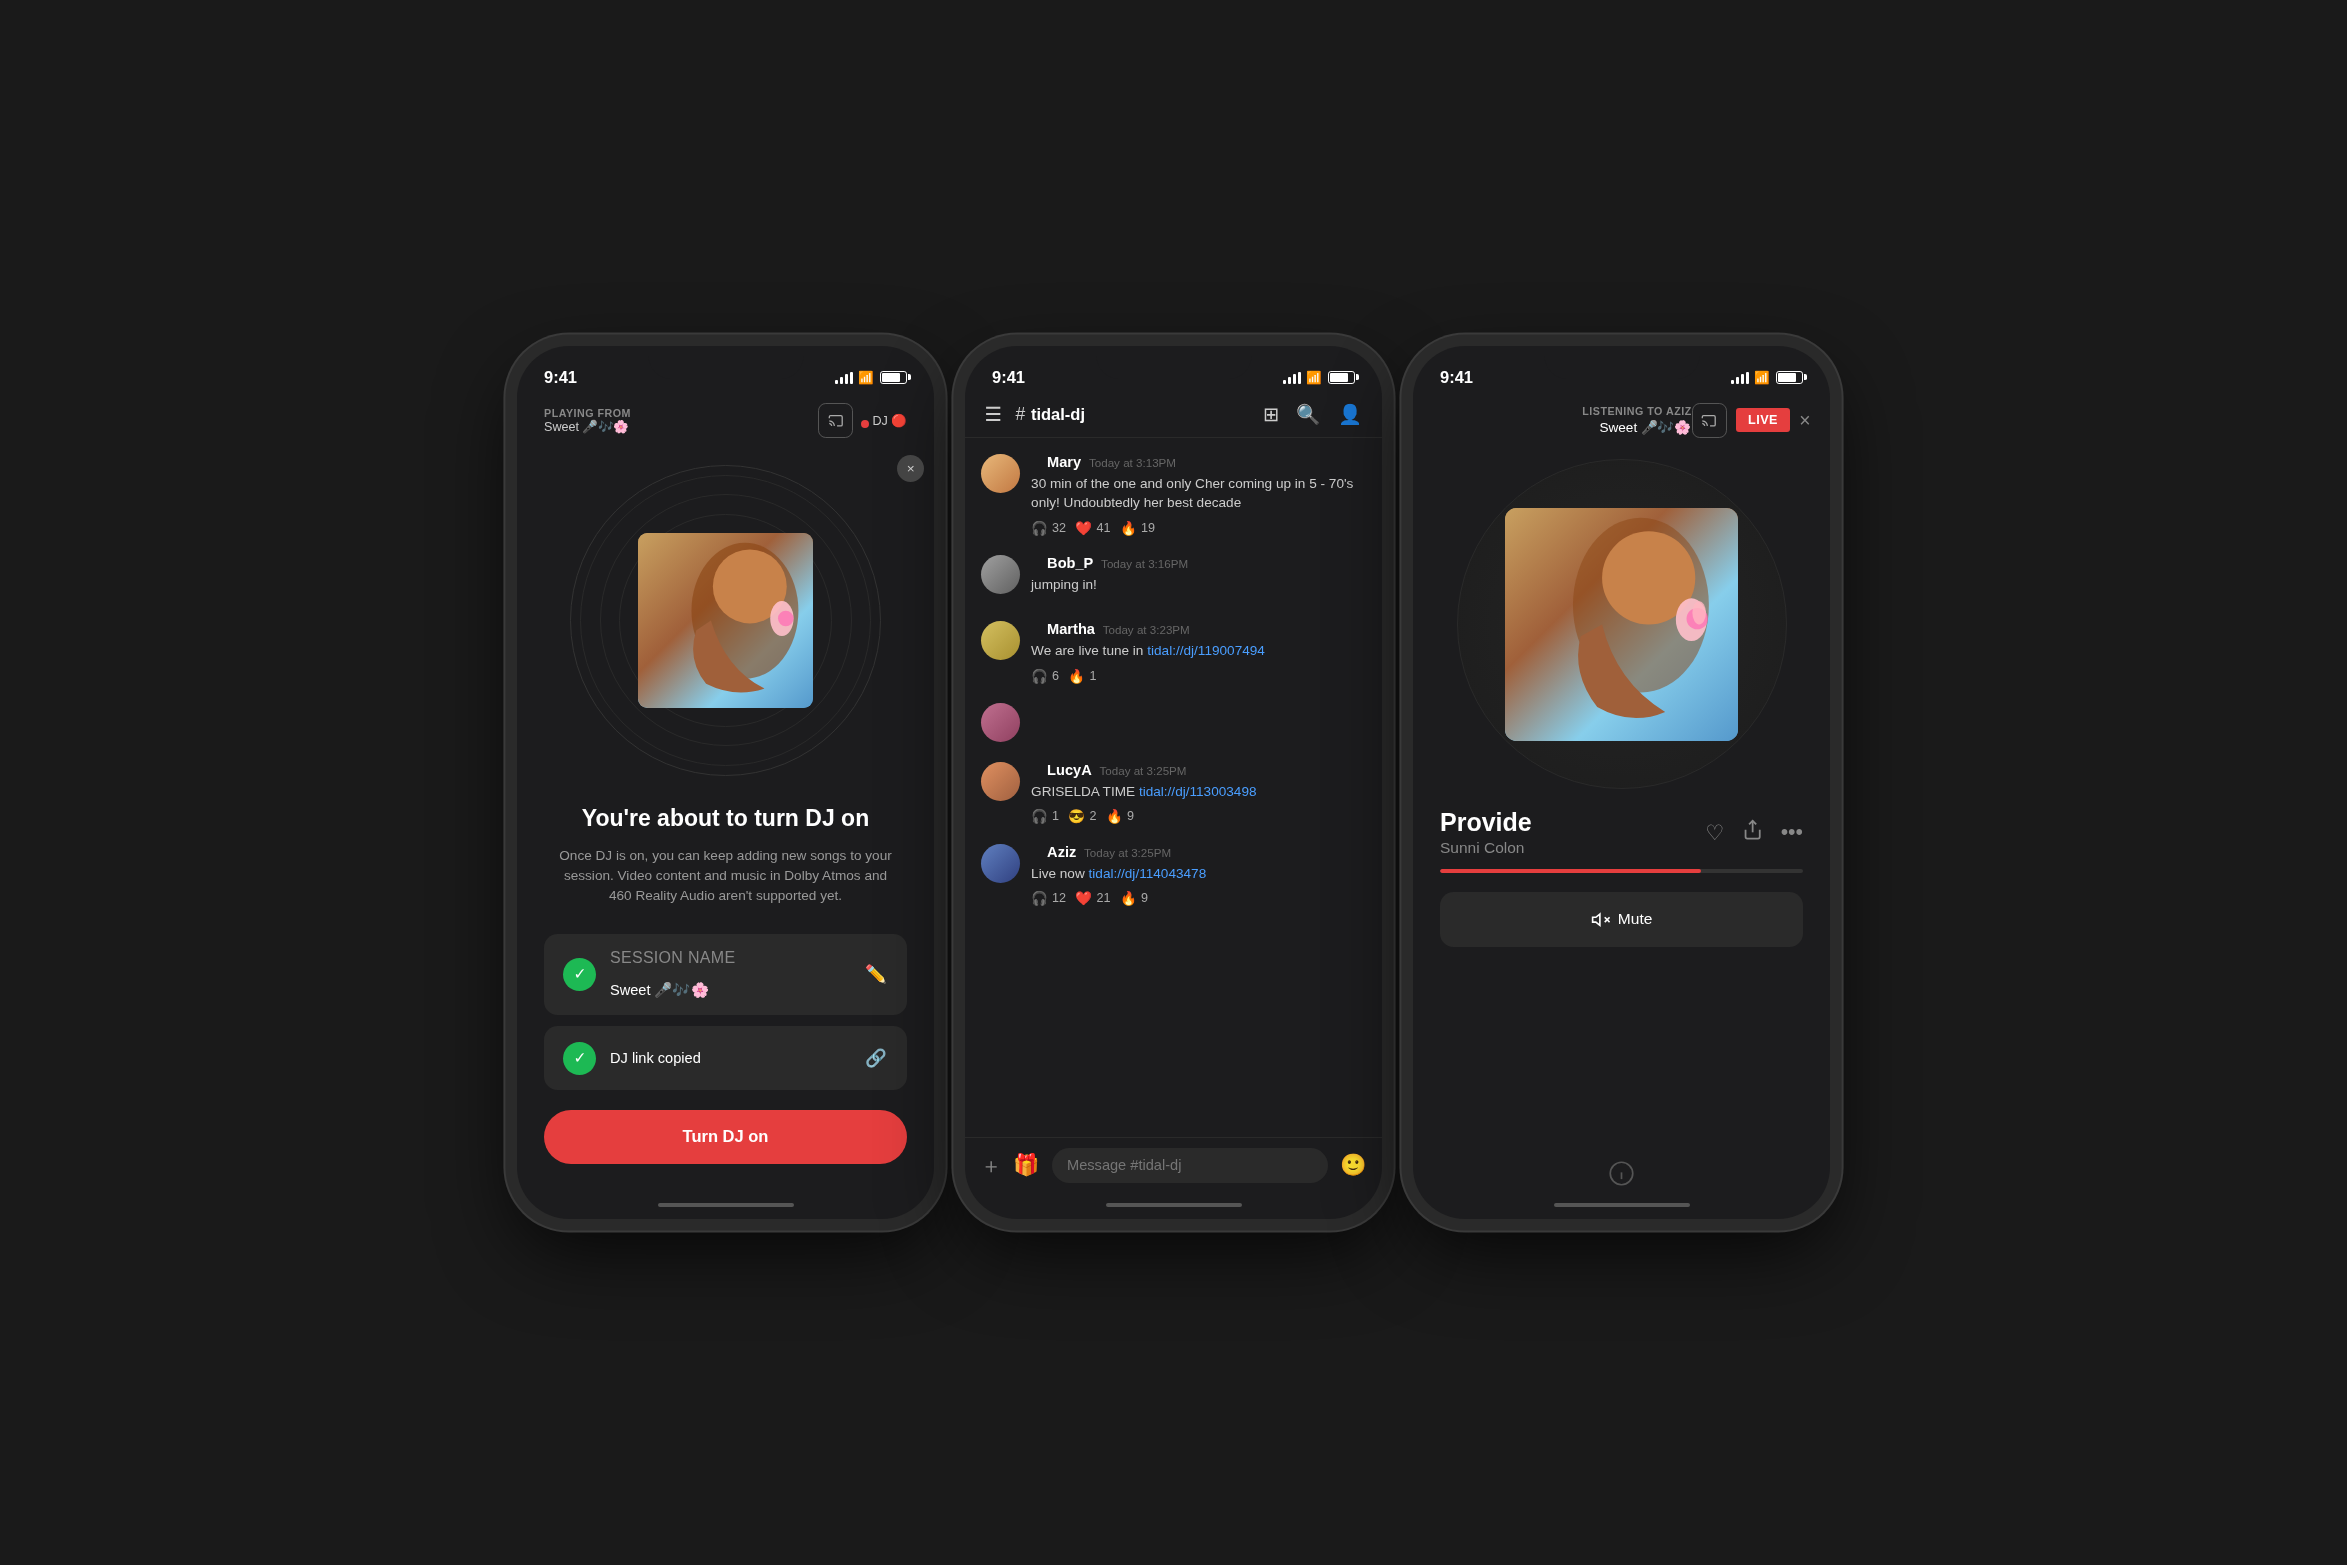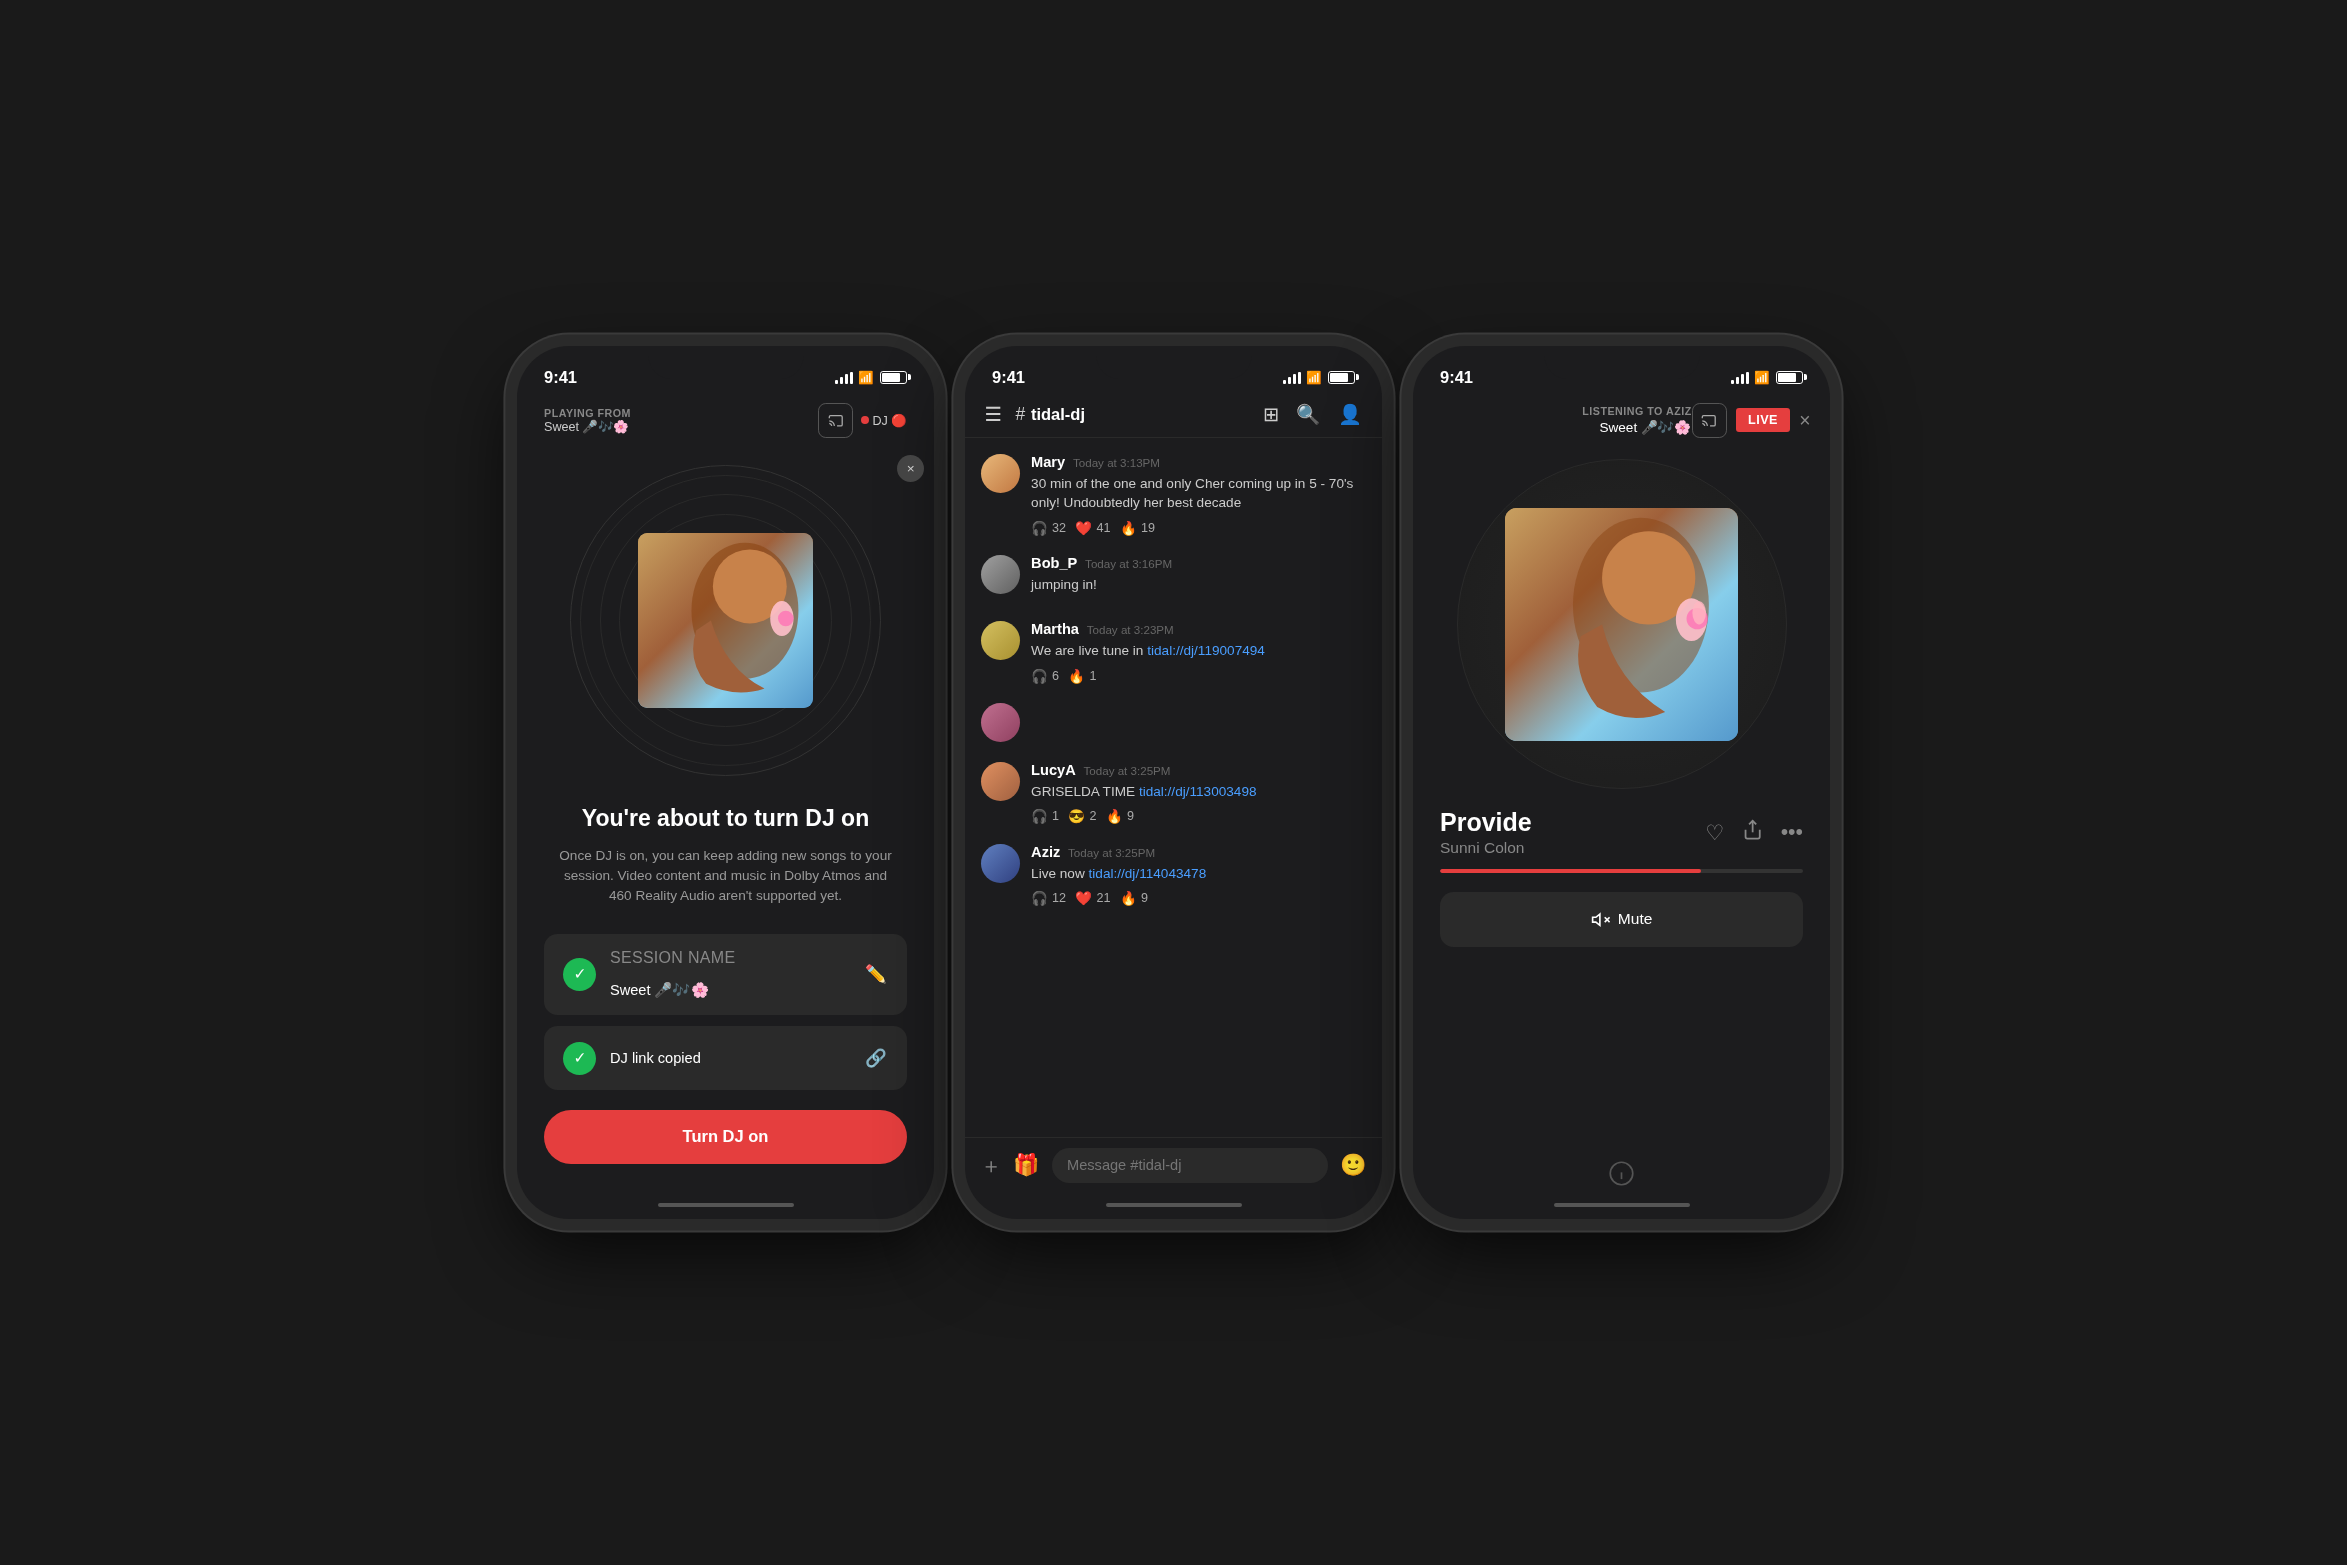--- a/index.html
+++ b/index.html
@@ -135,21 +135,21 @@
     .cast-icon-btn {
       width: 35px; height: 35px;
       border: 1.9px solid #555;
       border-radius: 7.8px;
       display: flex; align-items: center; justify-content: center;
       color: #aaa;
       font-size: 13.6px;
     }
     .dj-badge {
       display: flex;
-      align-items: center;
+      align-items: flex-end;
       gap: 3.9px;
       font-size: 12.6px;
       color: #ccc;
     }
     .dj-dot {
       width: 7.8px; height: 7.8px;
       background: #e53e3e;
       border-radius: 50%;
     }
     .vinyl-container {
@@ -351,20 +351,21 @@
     .msg-header {
       display: flex;
       align-items: baseline;
       gap: 7.8px;
       margin-bottom: 3.9px;
     }
     .msg-author {
       font-size: 14.6px;
       font-weight: 600;
       color: #fff;
+      margin-left: 16px;
     }
     .msg-time {
       font-size: 11.6px;
       color: #666;
     }
     .msg-text {
       font-size: 13.6px;
       color: #ccc;
       line-height: 1.4;
       margin-bottom: 7.8px;

